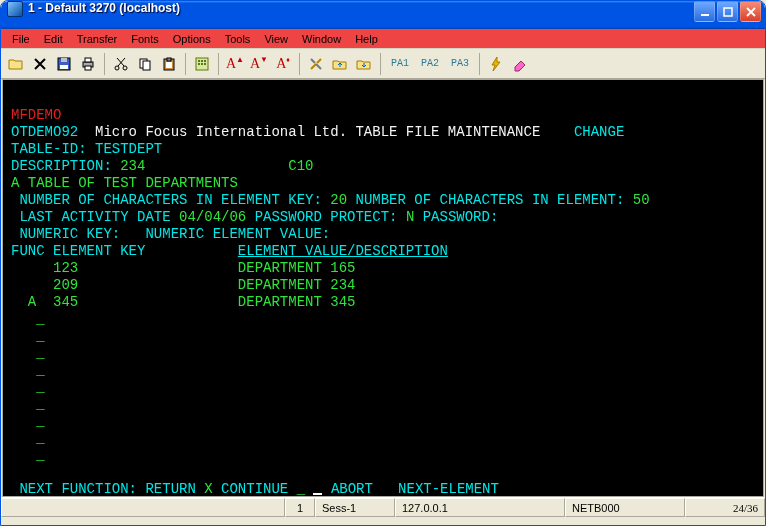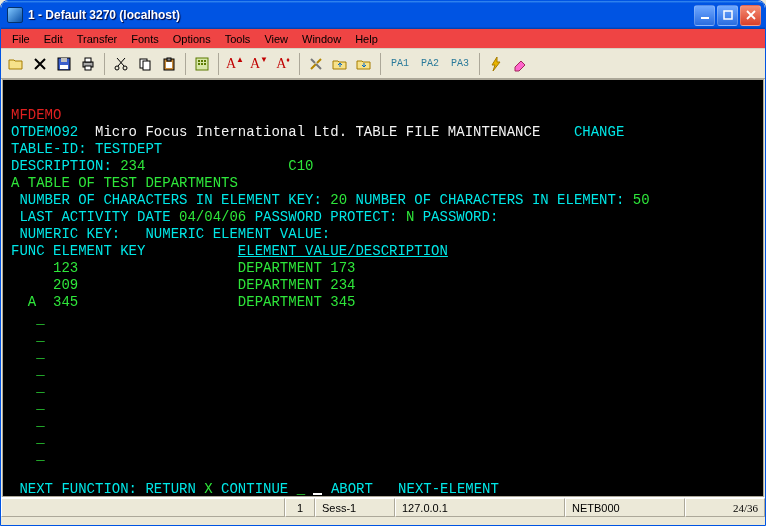--- a/index.html
+++ b/index.html
@@ -12,21 +12,21 @@
     height: 526px;
     overflow: hidden;
     border: 1px solid #0054e3;
     border-radius: 8px 8px 0 0;
   }
   
   .titlebar {
     height: 28px;
     background: linear-gradient(to bottom, #3b8ef0 0%, #0054e3 8%, #0054e3 92%, #0040a8 100%);
     display: flex;
-    align-items: center;
+    align-items: flex-start;
     padding: 0 4px 0 6px;
     color: #fff;
     border-radius: 7px 7px 0 0;
   }
   .titlebar .app-icon {
     width: 16px; height: 16px;
     background: linear-gradient(135deg,#7fc6ff,#0a4fa5);
     border: 1px solid #04316b;
     margin-right: 5px;
     border-radius: 2px;
@@ -283,21 +283,21 @@
 <div class="terminal">
 <span class="c-red">MFDEMO</span>
 <span class="c-cyan">OTDEMO92  </span><span class="c-white">Micro Focus International Ltd. TABLE FILE MAINTENANCE    </span><span class="c-cyan">CHANGE</span>
 <span class="c-cyan">TABLE-ID: </span><span class="c-cyan">TESTDEPT</span>
 <span class="c-cyan">DESCRIPTION: </span><span class="c-green">234                 C10</span>
 <span class="c-green">A TABLE OF TEST DEPARTMENTS</span>
 <span class="c-cyan"> NUMBER OF CHARACTERS IN ELEMENT KEY: </span><span class="c-green">20</span><span class="c-cyan"> NUMBER OF CHARACTERS IN ELEMENT: </span><span class="c-green">50</span>
 <span class="c-cyan"> LAST ACTIVITY DATE </span><span class="c-green">04/04/06</span><span class="c-cyan"> PASSWORD PROTECT: </span><span class="c-green">N</span><span class="c-cyan"> PASSWORD:</span>
 <span class="c-cyan"> NUMERIC KEY:   NUMERIC ELEMENT VALUE:</span>
 <span class="c-cyan">FUNC ELEMENT KEY           </span><span class="cyan-u">ELEMENT VALUE/DESCRIPTION</span>
-<span class="c-green">     123                   </span><span class="c-green">DEPARTMENT 173</span>
+<span class="c-green">     123                   </span><span class="c-green">DEPARTMENT 165</span>
 <span class="c-green">     209                   </span><span class="c-green">DEPARTMENT 234</span>
 <span class="c-green">  A  345                   </span><span class="c-green">DEPARTMENT 345</span>
 <span class="c-green">   _</span>
 <span class="c-green">   _</span>
 <span class="c-green">   _</span>
 <span class="c-green">   _</span>
 <span class="c-green">   _</span>
 <span class="c-green">   _</span>
 <span class="c-green">   _</span>
 <span class="c-green">   _</span>

